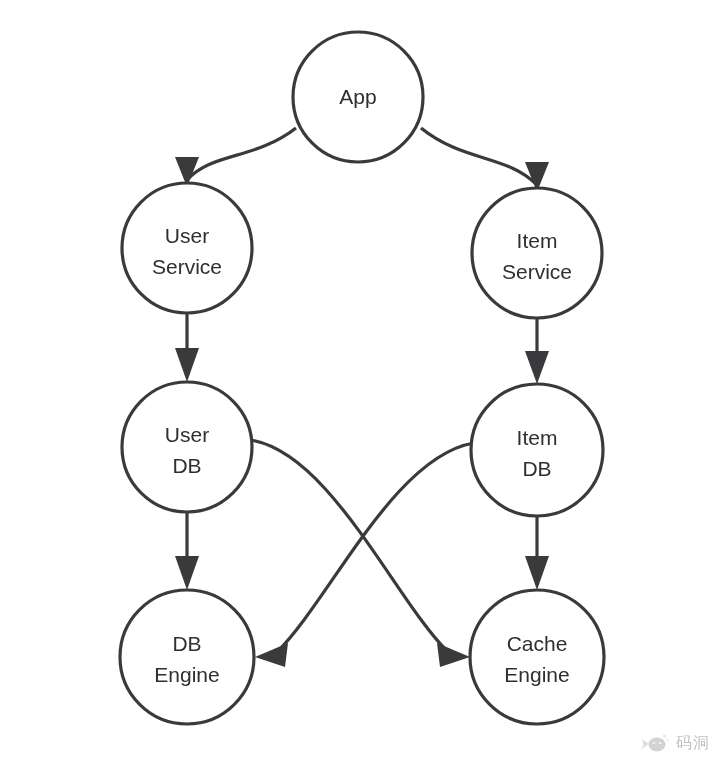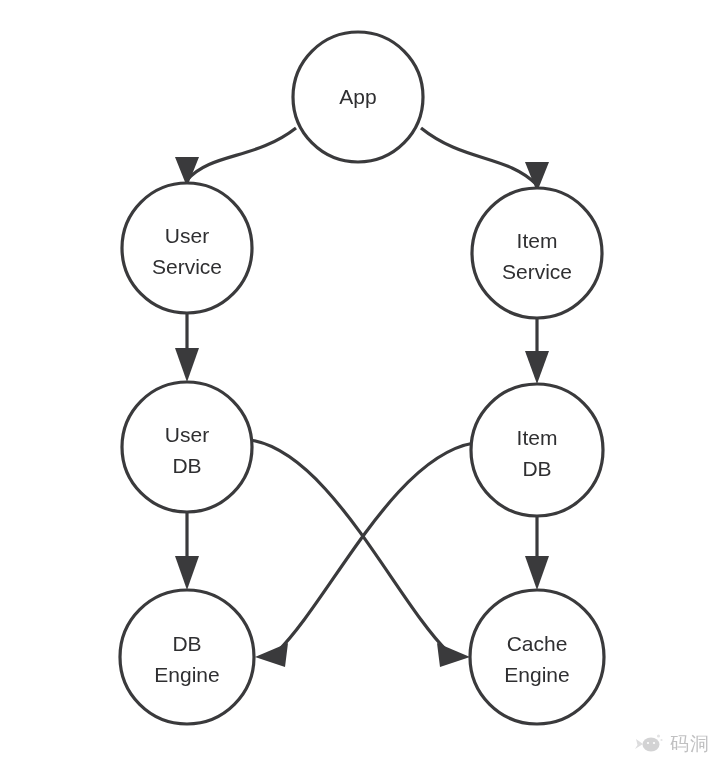--- a/index.html
+++ b/index.html
@@ -49,21 +49,21 @@
     position: absolute;
     right: 10px;
     bottom: 14px;
     display: flex;
     align-items: center;
     gap: 6px;
     opacity: 0.62;
   }
   #watermark .wm-text {
     font-family: "DejaVu Sans", "Liberation Sans", sans-serif;
-    font-size: 19px;
+    font-size: 16px;
     color: #9a9a9c;
     letter-spacing: 1px;
     line-height: 1;
   }
 </style>
 </head>
 <body>
 
 <svg id="diagram-canvas" viewBox="0 0 720 768" xmlns="http://www.w3.org/2000/svg">
 

